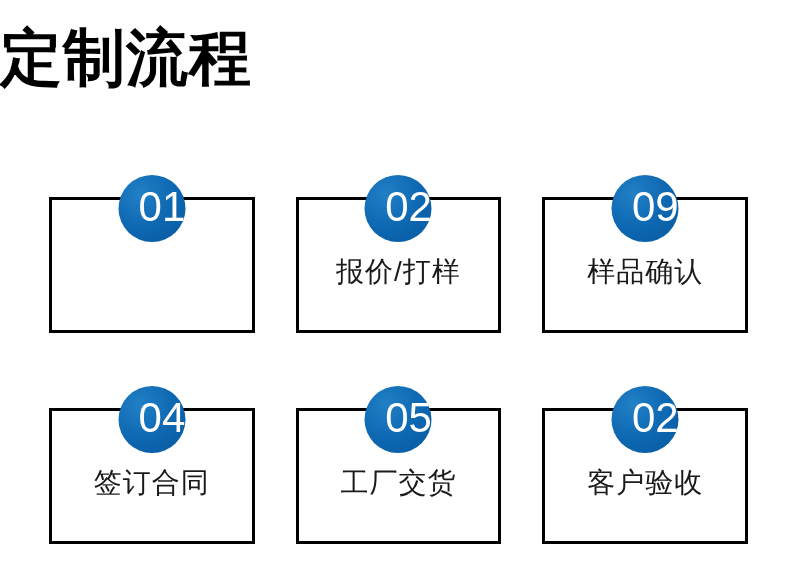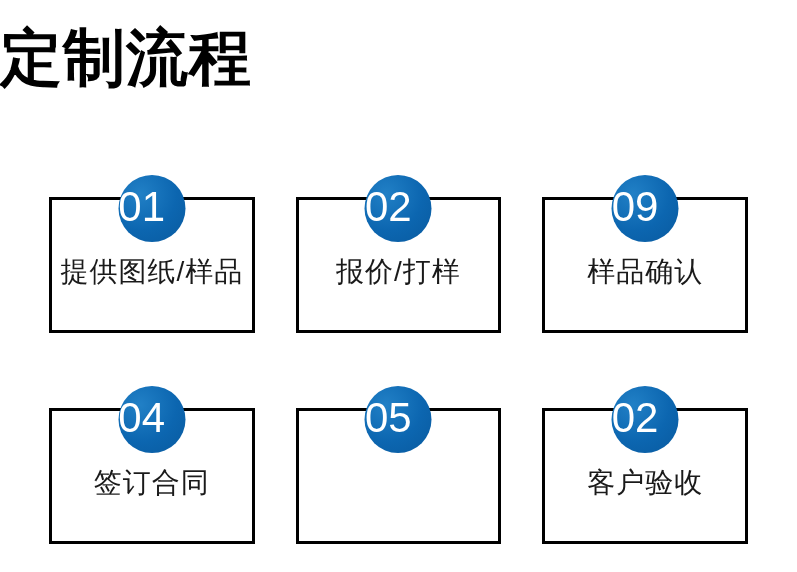--- a/index.html
+++ b/index.html
@@ -43,21 +43,21 @@
     position: absolute;
     top: -25px;
     left: 50%;
     transform: translateX(-50%);
     width: 67px;
     height: 67px;
     border-radius: 50%;
     background: radial-gradient(circle at 32% 28%, #2180c6 0%, #0c66b0 55%, #095a9f 100%);
     display: flex;
     align-items: center;
-    justify-content: flex-start;
+    justify-content: flex-end;
   }
   .step-number {
     color: #ffffff;
     font-size: 42px;
     line-height: 1;
     font-weight: 400;
     letter-spacing: 0px;
     padding-bottom: 3px;
   }
   .step-label {
@@ -72,21 +72,20 @@
 <body>
 
 <h1 class="page-title">定制流程</h1>
 
 <div class="steps-grid">
 
   <div class="step-card">
     <div class="step-badge">
       <span class="step-number">01</span>
     </div>
-    <div class="step-label">提供图纸/样品</div>
   </div>
 
   <div class="step-card">
     <div class="step-badge">
       <span class="step-number">02</span>
     </div>
     <div class="step-label">报价/打样</div>
   </div>
 
   <div class="step-card">
@@ -100,20 +99,21 @@
     <div class="step-badge">
       <span class="step-number">04</span>
     </div>
     <div class="step-label">签订合同</div>
   </div>
 
   <div class="step-card">
     <div class="step-badge">
       <span class="step-number">05</span>
     </div>
+    <div class="step-label">工厂交货</div>
   </div>
 
   <div class="step-card">
     <div class="step-badge">
       <span class="step-number">02</span>
     </div>
     <div class="step-label">客户验收</div>
   </div>
 
 </div>

